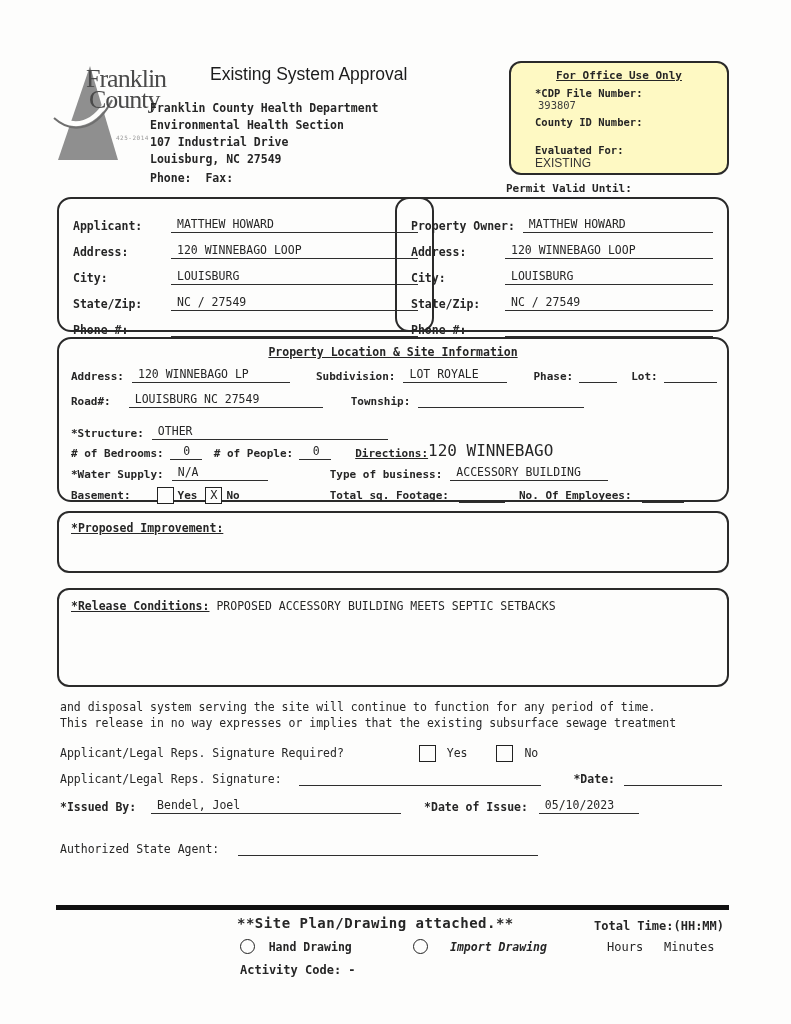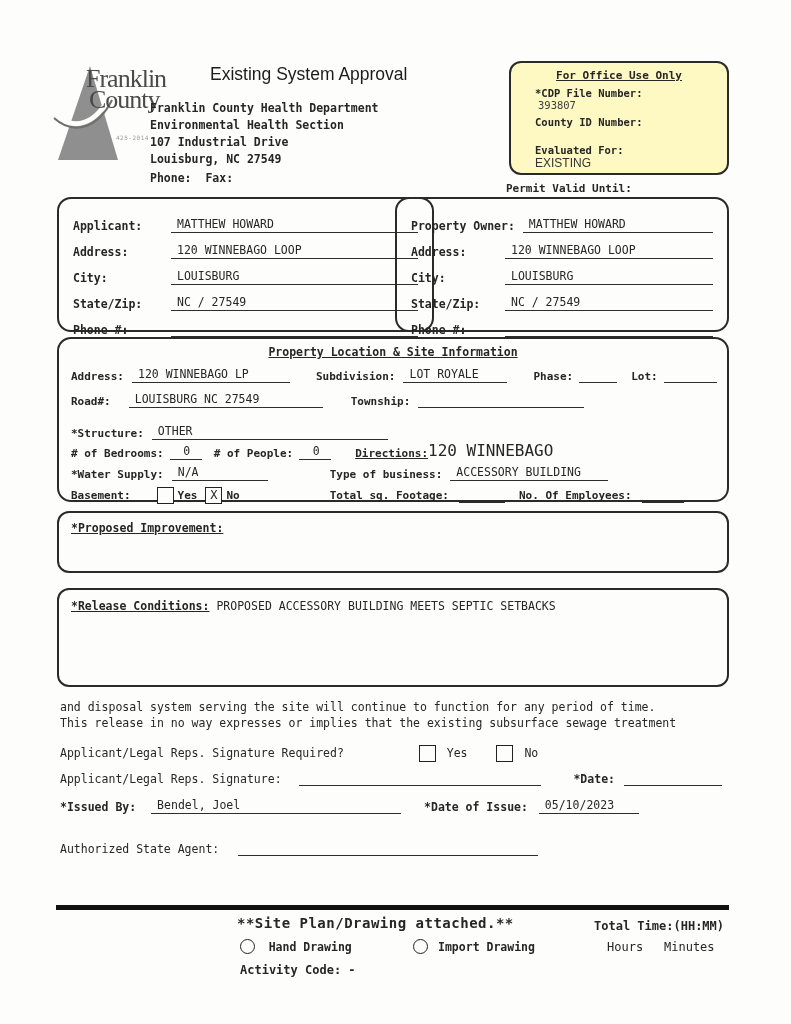--- a/index.html
+++ b/index.html
@@ -259,21 +259,21 @@
   <div class="thickline"></div>
 
   <div class="abs b" style="left:237px; top:915px; font-size:14px; letter-spacing:0.5px;">**Site Plan/Drawing attached.**</div>
 
   <div class="abs b fs10" style="left:594px; top:919px;">Total Time:(HH:MM)</div>
 
   <div class="abs" style="left:240px; top:936px;">
     <span class="radio"></span>
     <span class="b fs12" style="margin-left:4px;">Hand Drawing</span>
     <span class="radio" style="margin-left:52px;"></span>
-    <span class="b fs12" style="margin-left:0;">Import Drawing</span>
+    <span class="b fs12" style="margin-left:12px;font-style:italic;">Import Drawing</span>
   </div>
 
   <div class="abs fs10" style="left:607px; top:940px;">Hours</div>
   <div class="abs fs10" style="left:664px; top:940px;">Minutes</div>
 
   <div class="abs b fs10" style="left:240px; top:963px;">Activity Code: -</div>
 
 </div>
 
 </body></html>

